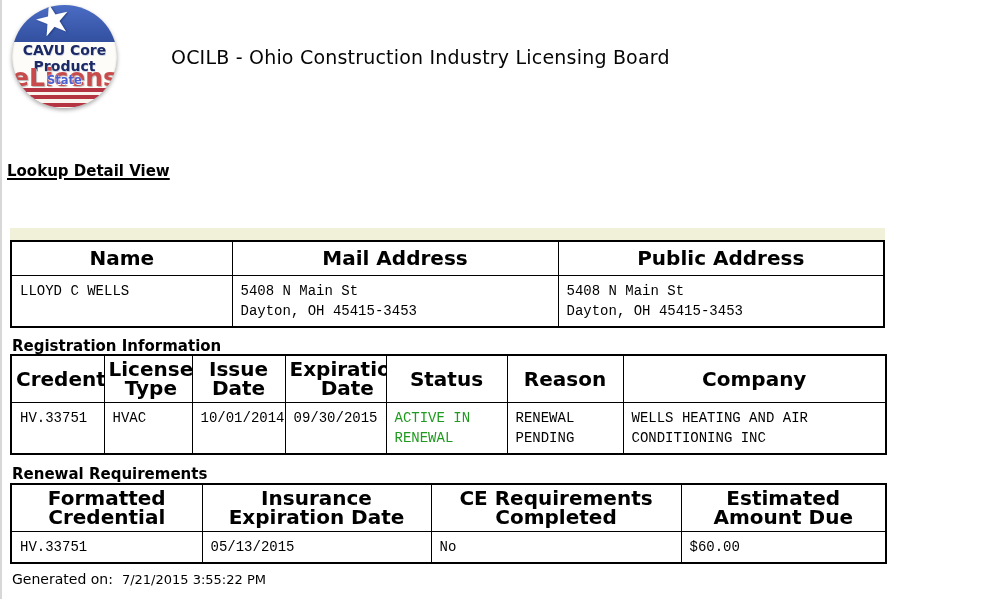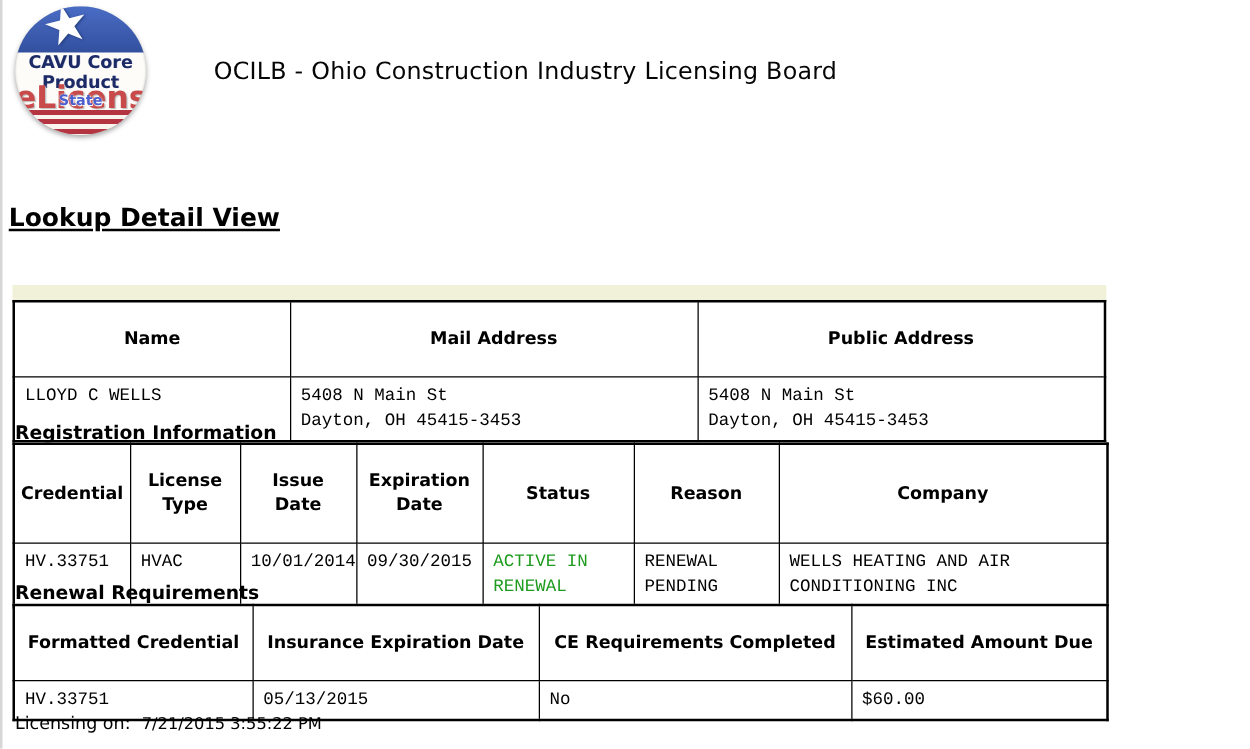--- a/index.html
+++ b/index.html
@@ -70,21 +70,21 @@
   .app-title {
     position: absolute; left: 130px; top: 46px;
     font-size: 19px; color: #050505;
     letter-spacing: 0.2px;
     margin-left: 39px;
   }
 
   
   .lookup-heading {
     position: absolute; left: 5px; top: 162px;
-    font-size: 20px; font-weight: bold;
+    font-size: 15px; font-weight: bold;
     text-decoration: underline;
     text-decoration-thickness: 2px;
     text-underline-offset: 2px;
   }
   .section-heading {
     position: absolute; left: 10px;
     font-size: 15px; font-weight: bold;
   }
   #sec1-heading { top: 210px; }
   #sec2-heading { top: 337px; }
@@ -108,21 +108,21 @@
   #table-name-address  { top: 240px; }
   #table-registration  { top: 354px; }
   #table-renewal       { top: 483px; }
 
   th, td {
     border: 1px solid #000;
     overflow: hidden;
   }
   th {
     font-weight: bold; text-align: center; vertical-align: middle;
-    padding: 20px 4px; line-height: 19px; font-size: 14px;
+    padding: 4px 4px; line-height: 19px; font-size: 20px;
   }
   td {
     text-align: left; vertical-align: top;
     padding: 5px 8px; line-height: 20px; font-family: Liberation Mono, monospace;
   }
   .stack { display: inline-block; width: min-content; text-align: center; }
 
   #table-name-address tr.hdr  { height: 34px; }
   #table-name-address tr.dat  { height: 46px; }
   #table-registration tr.hdr  { height: 46px; }
@@ -238,16 +238,16 @@
     <tr class="dat">
       <td>HV.33751</td>
       <td>05/13/2015</td>
       <td>No</td>
       <td>$60.00</td>
     </tr>
   </tbody>
     </table>
 
   <div class="footer">
-    <span class="gen-label">Licensing on:</span><span class="gen-value">7/21/2015 3:55:22 PM</span>
+    <span class="gen-label">Generated on:</span><span class="gen-value">7/21/2015 3:55:22 PM</span>
   </div>
 
 </div>
 
 </body></html>

